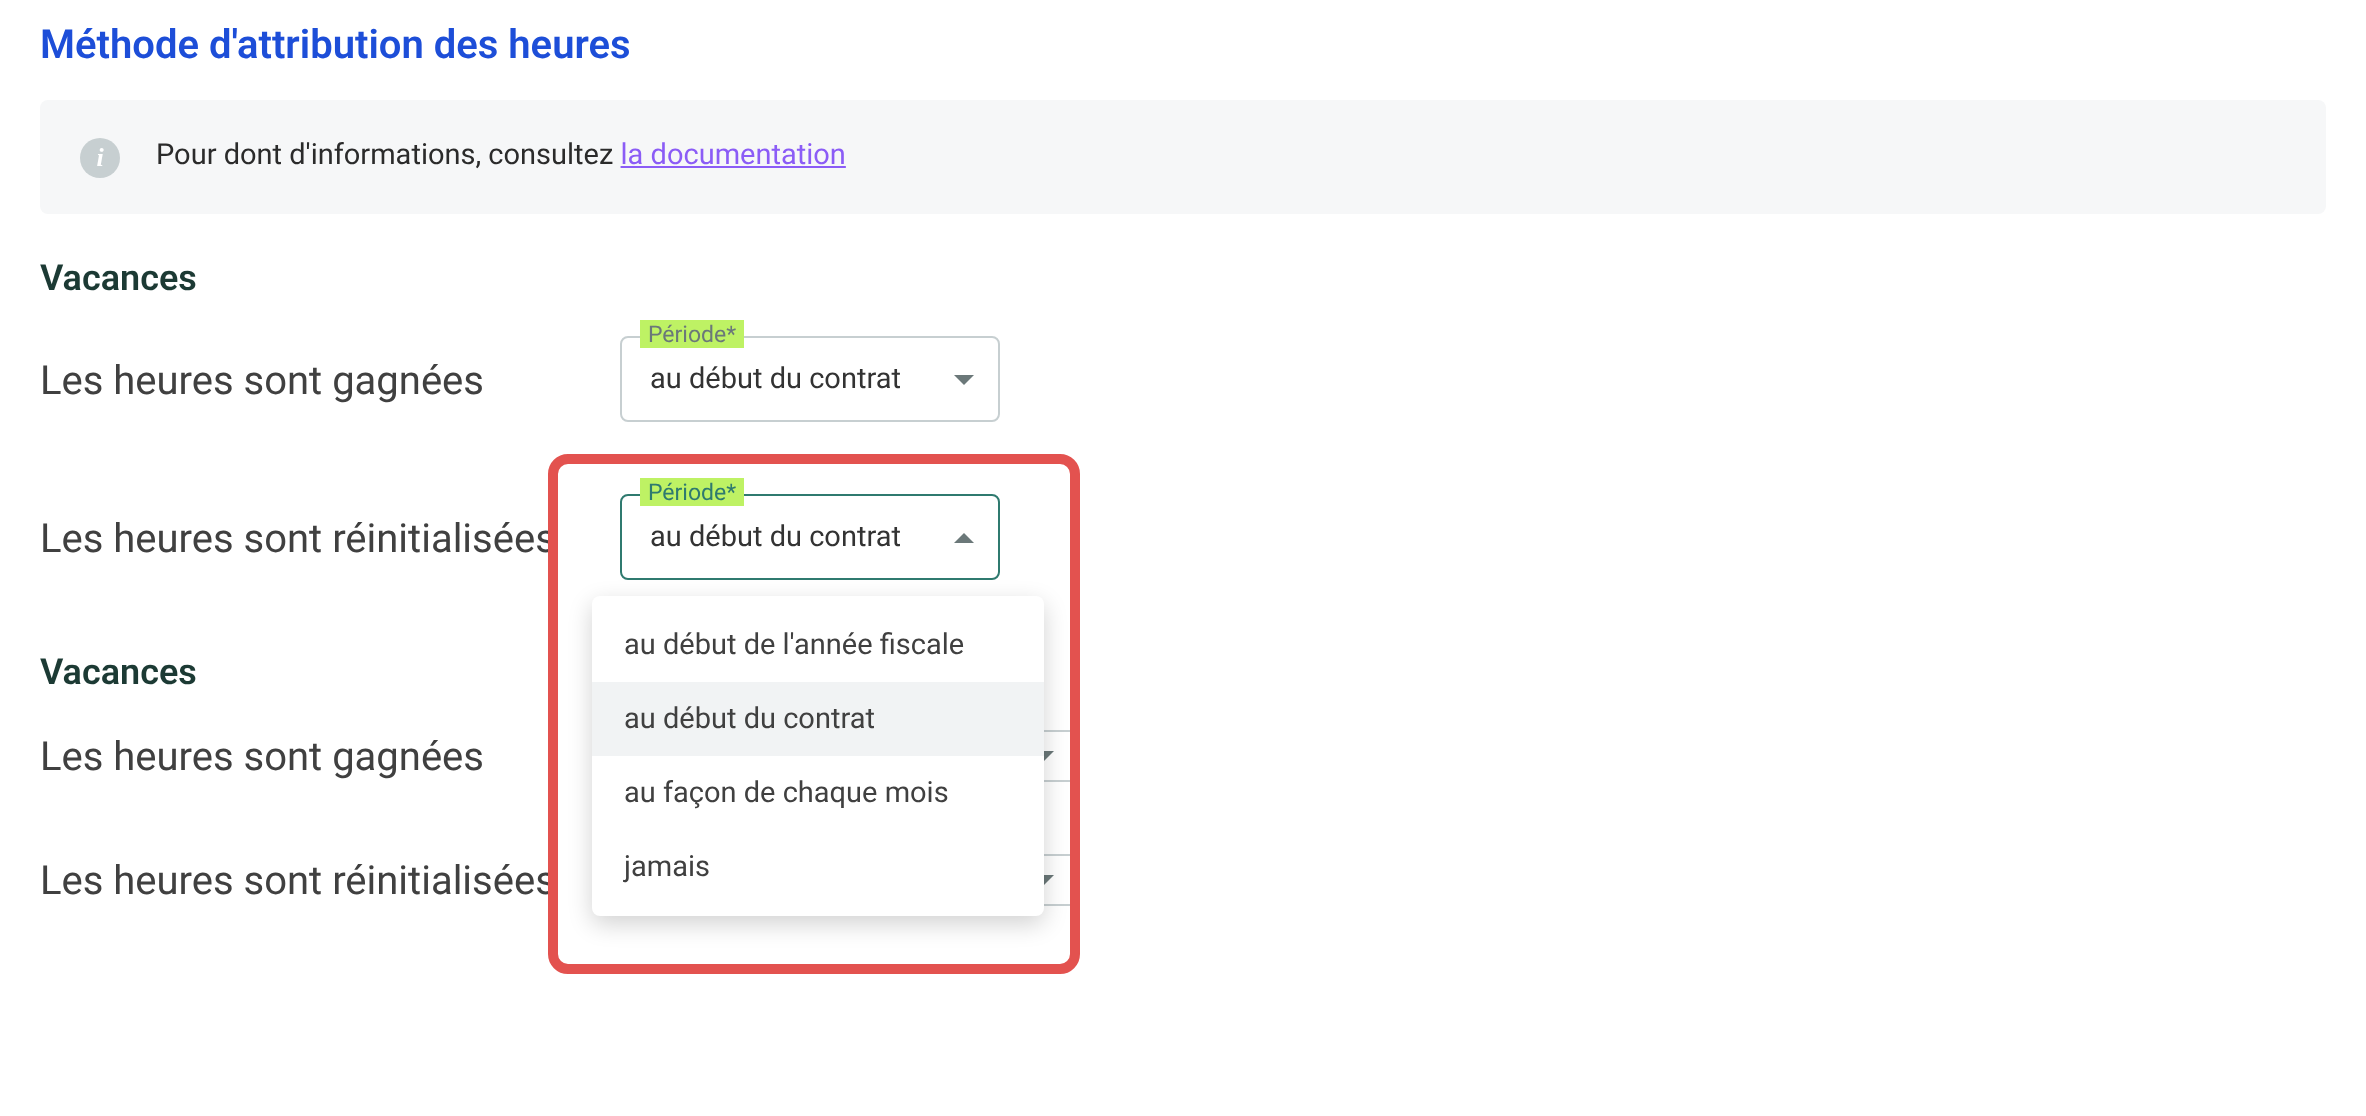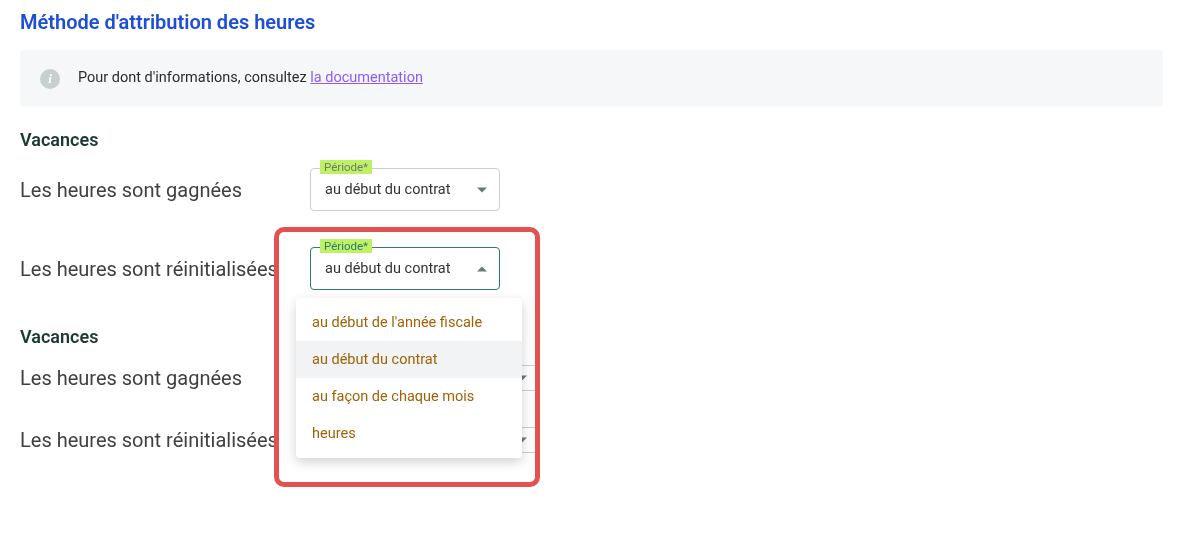--- a/index.html
+++ b/index.html
@@ -121,21 +121,21 @@
     background: #fff;
     border-radius: 4px;
     box-shadow: 0 4px 12px rgba(0,0,0,0.18);
     min-width: 226px;
     padding: 6px 0;
     z-index: 10;
   }
   .dropdown-item {
     padding: 10px 16px;
     font-size: 14.5px;
-    color: #a16207;
+    color: #404040;
     cursor: pointer;
     white-space: nowrap;
   }
   .dropdown-item.selected { background: #f1f3f4; }
 </style>
 </head>
 <body>
 
 <h2 class="main-title">Méthode d'attribution des heures</h2>
 
@@ -167,21 +167,21 @@
     <div class="highlight-box"></div>
     <span class="float-label active">Période*</span>
     <div class="select-box active">
       <span>au début du contrat</span>
       <span class="caret up"></span>
     </div>
     <div class="dropdown-menu">
       <div class="dropdown-item">au début de l'année fiscale</div>
       <div class="dropdown-item selected">au début du contrat</div>
       <div class="dropdown-item">au façon de chaque mois</div>
-      <div class="dropdown-item">heures</div>
+      <div class="dropdown-item">jamais</div>
     </div>
   </div>
 </div>
 
 <h3 class="section-title">Vacances</h3>
 
 <div class="form-row">
   <div class="form-label">Les heures sont gagnées</div>
   <div class="select-wrap">
     <span class="float-label">Période*</span>

